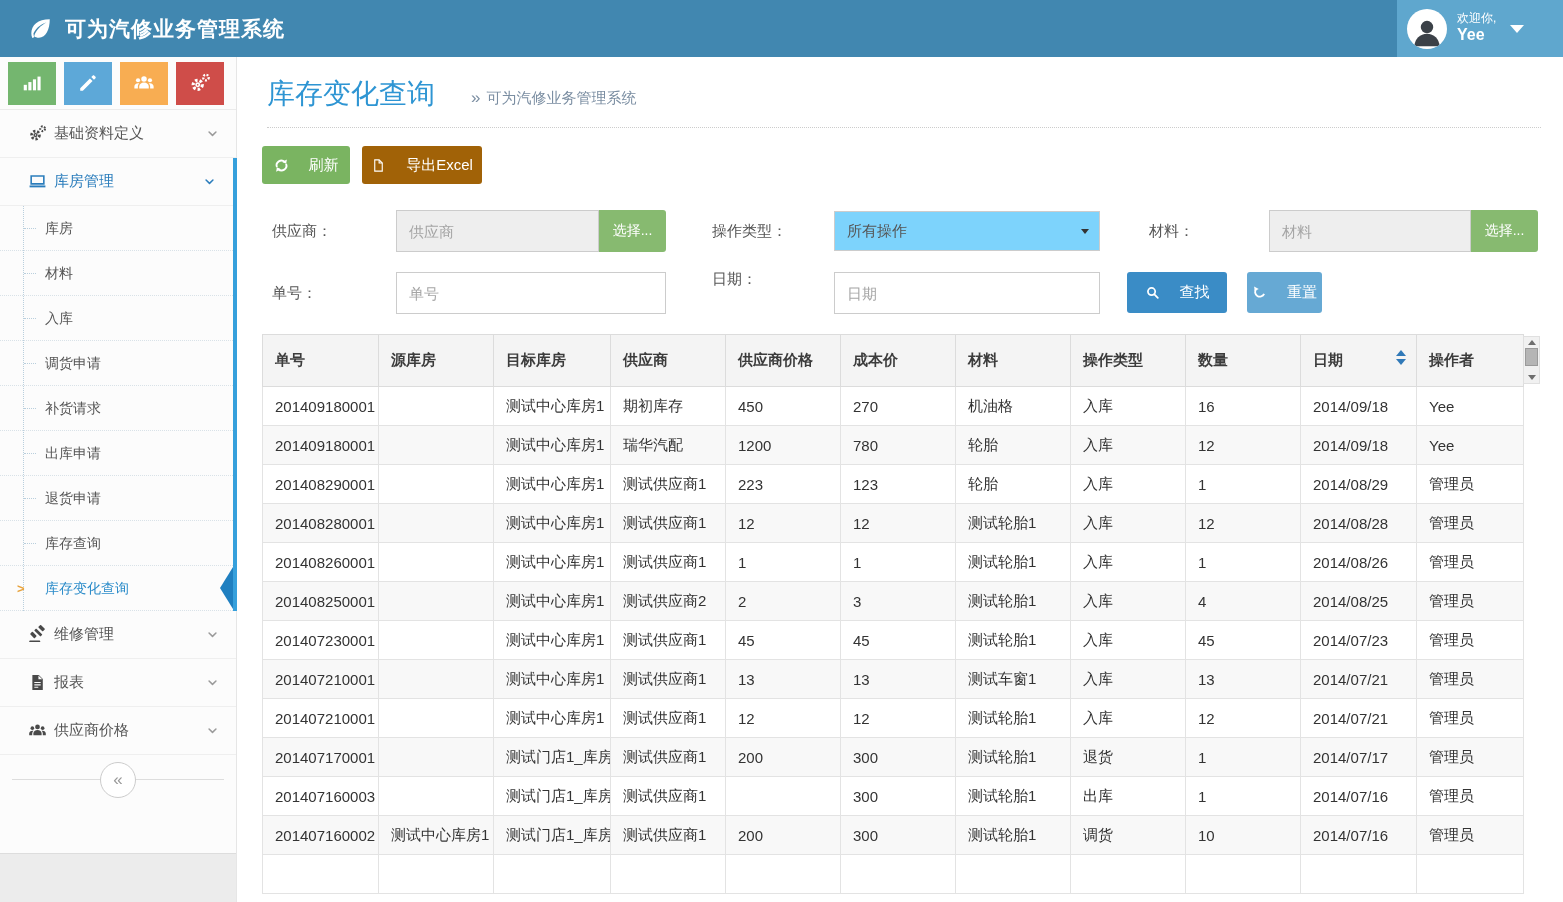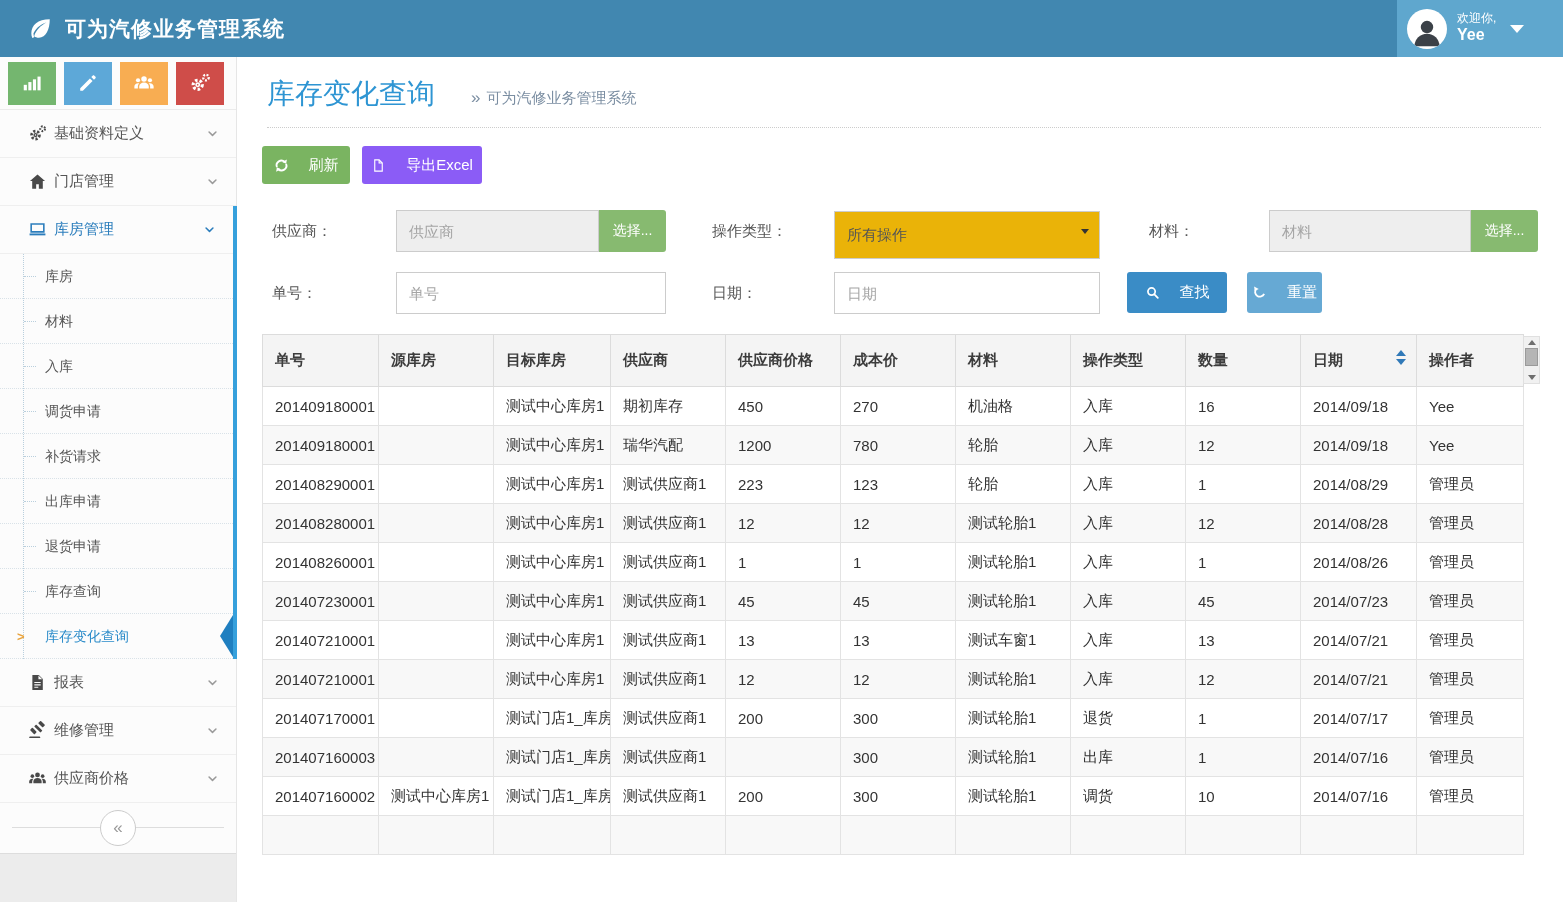--- a/index.html
+++ b/index.html
@@ -57,29 +57,29 @@
   
   .page-title { position:absolute; left:30px; top:18px; font-size:28px; color:#2e95d3; }
   .breadcrumb { position:absolute; left:234px; top:31px; font-size:15px; color:#7b8ea2; }
   .breadcrumb .sep { font-size:17px; margin-right:6px; }
   .head-divider { position:absolute; left:30px; right:22px; top:70px; border-top:1px dotted #ccc; }
 
   
   .btn { display:flex; align-items:center; justify-content:center; gap:20px; color:#fff; font-size:15px; border:none; border-radius:3px; cursor:pointer; }
   .btn svg { width:15px; height:15px; }
   .btn-refresh { position:absolute; left:25px; top:89px; width:88px; height:38px; background:#7ab461; }
-  .btn-export { position:absolute; left:125px; top:89px; width:120px; height:38px; background:#8b5cf6; }
+  .btn-export { position:absolute; left:125px; top:89px; width:120px; height:38px; background:#a16207; }
 
   
   .f-label { position:absolute; height:42px; line-height:42px; font-size:15px; color:#555; }
   .f-input { position:absolute; height:42px; border:1px solid #ccc; font-size:15px; padding:0 12px; color:#555; font-family:inherit; outline:none; }
   .f-input::placeholder { color:#a5a5a5; opacity:1; }
   .f-input.gray { background:#eee; }
   .btn-choose { position:absolute; height:42px; width:67px; background:#87ba70; color:#fff; font-size:14px; border:none; border-radius:0 3px 3px 0; cursor:pointer; }
-  .f-select { position:absolute; height:48px; border:1px solid #ccc; background:#eab308; font-size:15px; color:#555; display:flex; align-items:center; padding:0 12px; cursor:pointer; }
+  .f-select { position:absolute; height:40px; border:1px solid #ccc; background:#7dd3fc; font-size:15px; color:#555; display:flex; align-items:center; padding:0 12px; cursor:pointer; }
   .f-select .sel-arrow { position:absolute; right:10px; top:17px; width:0; height:0; border-left:4px solid transparent; border-right:4px solid transparent; border-top:5px solid #333; }
   .btn-search { position:absolute; left:890px; top:215px; width:100px; height:41px; background:#3a8cc6; }
   .btn-reset  { position:absolute; left:1010px; top:215px; width:75px; height:41px; background:#66a9d4; }
 
   
   .grid-wrap { position:absolute; left:25px; top:277px; width:1261px; }
   table.grid { width:1261px; border-collapse:collapse; table-layout:fixed; }
   .grid th { height:52px; background:#f4f4f4; border:1px solid #dcdcdc; font-size:15px; color:#3c3c3c; text-align:left; padding:0 0 0 12px; font-weight:bold; position:relative; cursor:pointer; }
   .grid td { height:39px; border:1px solid #e3e3e3; font-size:15px; color:#333; padding:0 4px 0 12px; overflow:hidden; white-space:nowrap; }
   .grid tbody tr:nth-child(even) td { background:#f8f8f8; }
@@ -180,33 +180,20 @@
           <span class="icn mi-icon">
             <svg viewBox="0 0 24 24">
               <g fill="none" stroke="currentColor">
                 <circle cx="9.5" cy="14" r="5" stroke-width="3.4" stroke-dasharray="2.8 2.2"></circle>
                 <circle cx="9.5" cy="14" r="1.8" stroke-width="1.8"></circle>
                 <circle cx="18.5" cy="6" r="3" stroke-width="2.6" stroke-dasharray="2 1.6"></circle>
               </g>
             </svg>
           </span>
           <span class="mi-label">基础资料定义</span>
-          <span class="icn mi-caret">
-            <svg viewBox="0 0 24 24">
-              <path fill="none" stroke="currentColor" stroke-width="2.4" stroke-linecap="round" stroke-linejoin="round" d="M6.5 9.5l5.5 5.5 5.5-5.5"></path>
-            </svg>
-          </span>
-        </div>
-        <div class="menu-item">
-          <span class="icn mi-icon">
-            <svg viewBox="0 0 24 24">
-              <path fill="currentColor" d="M12 3.2L2.5 11.5h2.8V21h5v-5.5h3.4V21h5v-9.5h2.8z"></path>
-            </svg>
-          </span>
-          <span class="mi-label">门店管理</span>
           <span class="icn mi-caret">
             <svg viewBox="0 0 24 24">
               <path fill="none" stroke="currentColor" stroke-width="2.4" stroke-linecap="round" stroke-linejoin="round" d="M6.5 9.5l5.5 5.5 5.5-5.5"></path>
             </svg>
           </span>
         </div>
         <div class="menu-section">
           <div class="menu-item mi-active">
             <span class="icn mi-icon">
               <svg viewBox="0 0 24 24">
@@ -231,48 +218,48 @@
             <div class="submenu-item"><span>补货请求</span></div>
             <div class="submenu-item"><span>出库申请</span></div>
             <div class="submenu-item"><span>退货申请</span></div>
             <div class="submenu-item"><span>库存查询</span></div>
             <div class="submenu-item sub-active"><span class="sub-gt">&gt;</span><span class="sub-arrow"></span><span>库存变化查询</span></div>
           </div>
         </div>
         <div class="menu-item">
           <span class="icn mi-icon">
             <svg viewBox="0 0 24 24">
+              <g fill="currentColor">
+                <rect x="13.2" y="1.8" width="8" height="4.4" rx="1" transform="rotate(45 17.2 4)"></rect>
+                <rect x="2.8" y="10.4" width="8" height="4.4" rx="1" transform="rotate(45 6.8 12.6)"></rect>
+                <rect x="7.5" y="7.8" width="11" height="3.4" rx="0.5" transform="rotate(45 13 9.5)"></rect>
+                <path d="M3 19.5h11c.8 0 1.5.7 1.5 1.5v.5H1.5V21c0-.8.7-1.5 1.5-1.5z"></path>
+              </g>
+            </svg>
+          </span>
+          <span class="mi-label">维修管理</span>
+          <span class="icn mi-caret">
+            <svg viewBox="0 0 24 24">
+              <path fill="none" stroke="currentColor" stroke-width="2.4" stroke-linecap="round" stroke-linejoin="round" d="M6.5 9.5l5.5 5.5 5.5-5.5"></path>
+            </svg>
+          </span>
+        </div>
+        <div class="menu-item">
+          <span class="icn mi-icon">
+            <svg viewBox="0 0 24 24">
               <g>
                 <path fill="currentColor" d="M5.5 2.5h8.2l5 5v14H5.5z"></path>
                 <path fill="#fcfcfc" d="M13.2 3.2V8h4.8z"></path>
                 <g stroke="#fcfcfc" stroke-width="1.4" fill="none">
                   <path d="M8 12h8M8 15h8M8 18h5"></path>
                 </g>
               </g>
             </svg>
           </span>
           <span class="mi-label">报表</span>
-          <span class="icn mi-caret">
-            <svg viewBox="0 0 24 24">
-              <path fill="none" stroke="currentColor" stroke-width="2.4" stroke-linecap="round" stroke-linejoin="round" d="M6.5 9.5l5.5 5.5 5.5-5.5"></path>
-            </svg>
-          </span>
-        </div>
-        <div class="menu-item">
-          <span class="icn mi-icon">
-            <svg viewBox="0 0 24 24">
-              <g fill="currentColor">
-                <rect x="13.2" y="1.8" width="8" height="4.4" rx="1" transform="rotate(45 17.2 4)"></rect>
-                <rect x="2.8" y="10.4" width="8" height="4.4" rx="1" transform="rotate(45 6.8 12.6)"></rect>
-                <rect x="7.5" y="7.8" width="11" height="3.4" rx="0.5" transform="rotate(45 13 9.5)"></rect>
-                <path d="M3 19.5h11c.8 0 1.5.7 1.5 1.5v.5H1.5V21c0-.8.7-1.5 1.5-1.5z"></path>
-              </g>
-            </svg>
-          </span>
-          <span class="mi-label">维修管理</span>
           <span class="icn mi-caret">
             <svg viewBox="0 0 24 24">
               <path fill="none" stroke="currentColor" stroke-width="2.4" stroke-linecap="round" stroke-linejoin="round" d="M6.5 9.5l5.5 5.5 5.5-5.5"></path>
             </svg>
           </span>
         </div>
         <div class="menu-item">
           <span class="icn mi-icon">
             <svg viewBox="0 0 24 24">
               <g fill="currentColor">
@@ -341,21 +328,21 @@
       <span class="sel-arrow"></span>
     </div>
 
     <div class="f-label" style="left:912px; top:153px;">材料：</div>
     <input class="f-input gray" style="left: 1032px; top: 153px; width: 202px;" readonly="" placeholder="材料">
     <button class="btn-choose" style="left:1234px; top:153px;">选择...</button>
 
     <div class="f-label" style="left:35px; top:215px;">单号：</div>
     <input class="f-input" style="left: 159px; top: 215px; width: 270px;" placeholder="单号">
 
-    <div class="f-label" style="left:475px; top:215px;">日期：</div>
+    <div class="f-label" style="left:475px; top:201px;">日期：</div>
     <input class="f-input" style="left: 597px; top: 215px; width: 266px;" placeholder="日期">
 
     <button class="btn btn-search">
       <span class="icn">
         <svg viewBox="0 0 24 24">
             <g fill="none" stroke="#fff" stroke-width="2.8">
               <circle cx="10.5" cy="10.5" r="5.8"></circle>
               <path stroke-linecap="round" d="M15 15l5.5 5.5"></path>
             </g>
           </svg>
@@ -465,20 +452,33 @@
               <td>测试供应商1</td>
               <td>1</td>
               <td>1</td>
               <td>测试轮胎1</td>
               <td>入库</td>
               <td>1</td>
               <td>2014/08/26</td>
               <td>管理员</td>
             </tr>
             <tr>
+              <td>201408250001</td>
+              <td></td>
+              <td>测试中心库房1</td>
+              <td>测试供应商2</td>
+              <td>2</td>
+              <td>3</td>
+              <td>测试轮胎1</td>
+              <td>入库</td>
+              <td>4</td>
+              <td>2014/08/25</td>
+              <td>管理员</td>
+            </tr>
+            <tr>
               <td>201407230001</td>
               <td></td>
               <td>测试中心库房1</td>
               <td>测试供应商1</td>
               <td>45</td>
               <td>45</td>
               <td>测试轮胎1</td>
               <td>入库</td>
               <td>45</td>
               <td>2014/07/23</td>

